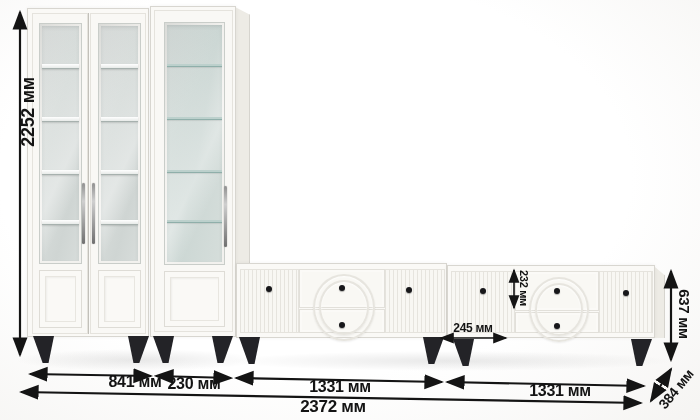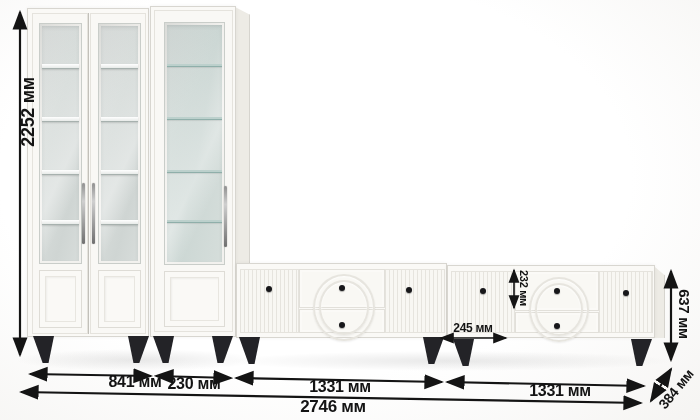--- a/index.html
+++ b/index.html
@@ -171,19 +171,19 @@
       <line x1="514" y1="270" x2="514" y2="308"></line>
       <line x1="441" y1="338" x2="506" y2="338"></line>
     </g>
   </svg>
 
   <div class="dim rotm90 fs18" style="left:28px;top:112px;">2252 мм</div>
   <div class="dim fs16" style="left:93px;top:382px;margin-left:42px;">841 мм</div>
   <div class="dim fs16" style="left:194px;top:384px;">230 мм</div>
   <div class="dim fs16" style="left:340px;top:387px;">1331 мм</div>
   <div class="dim fs16" style="left:560px;top:391px;">1331 мм</div>
-  <div class="dim fs17" style="left:333px;top:407px;">2746 мм</div>
+  <div class="dim fs17" style="left:333px;top:407px;">2372 мм</div>
   <div class="dim rot90 fs15" style="left:684px;top:314px;">637 мм</div>
   <div class="dim rotdiag fs14" style="left:676px;top:389px;">384 мм</div>
   <div class="dim rot90 fs11" style="left:524px;top:288px;">232 мм</div>
   <div class="dim fs12" style="left:473px;top:328px;">245 мм</div>
 
 </div>
 
 </body></html>

